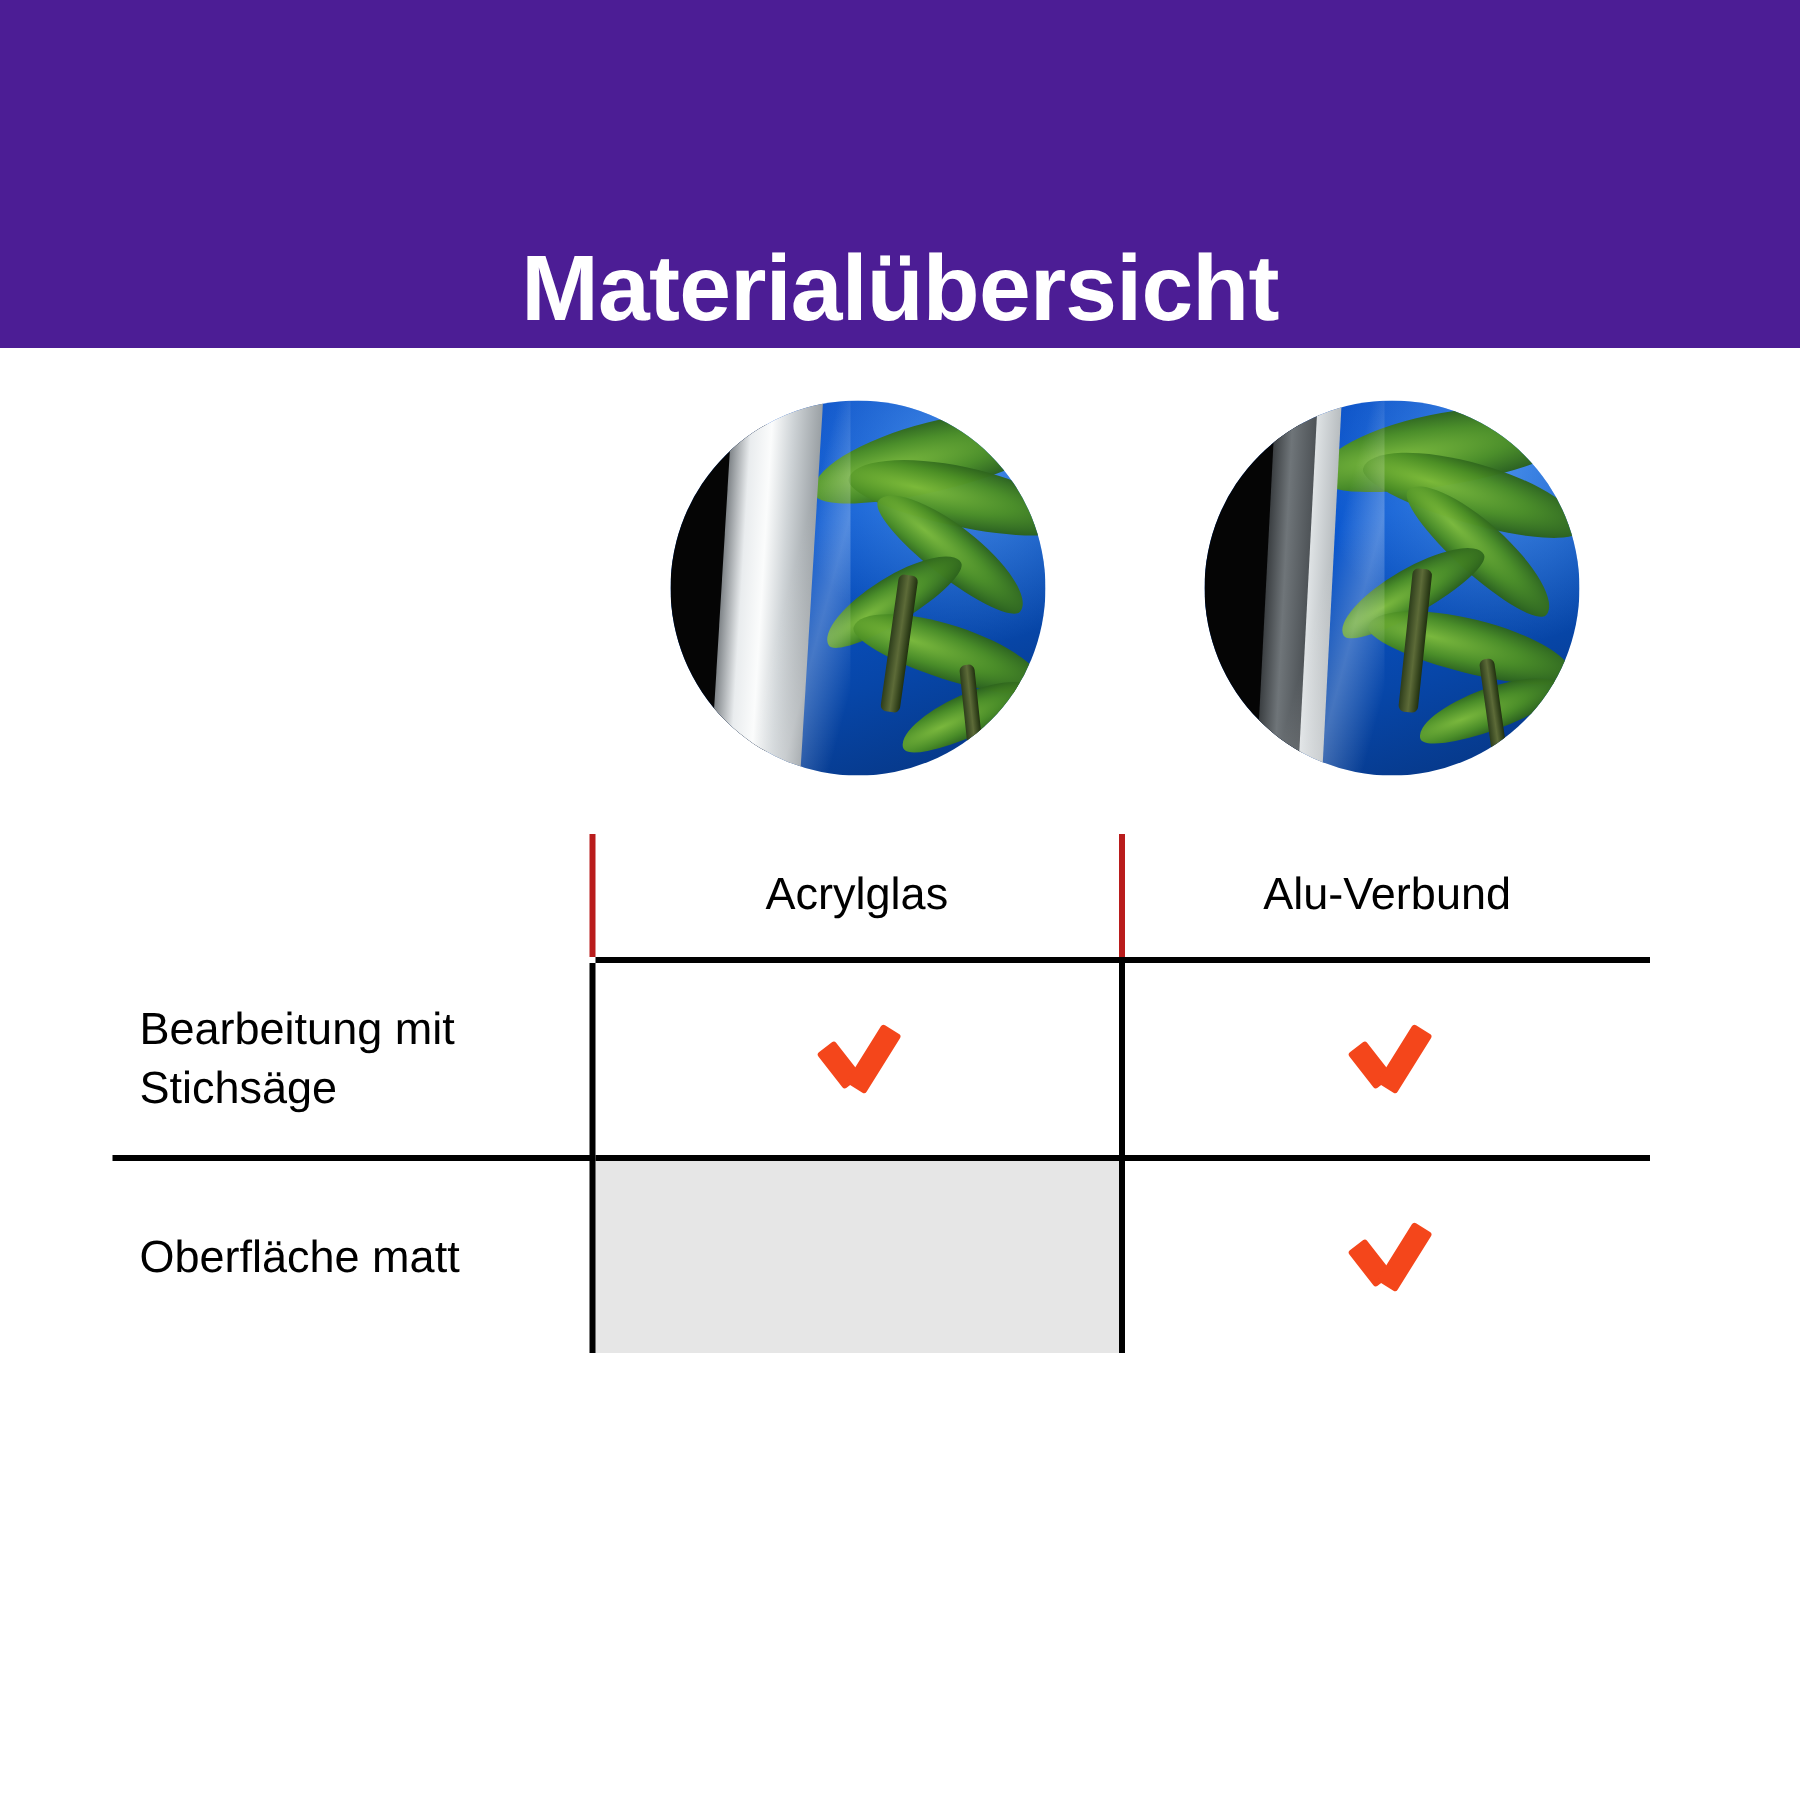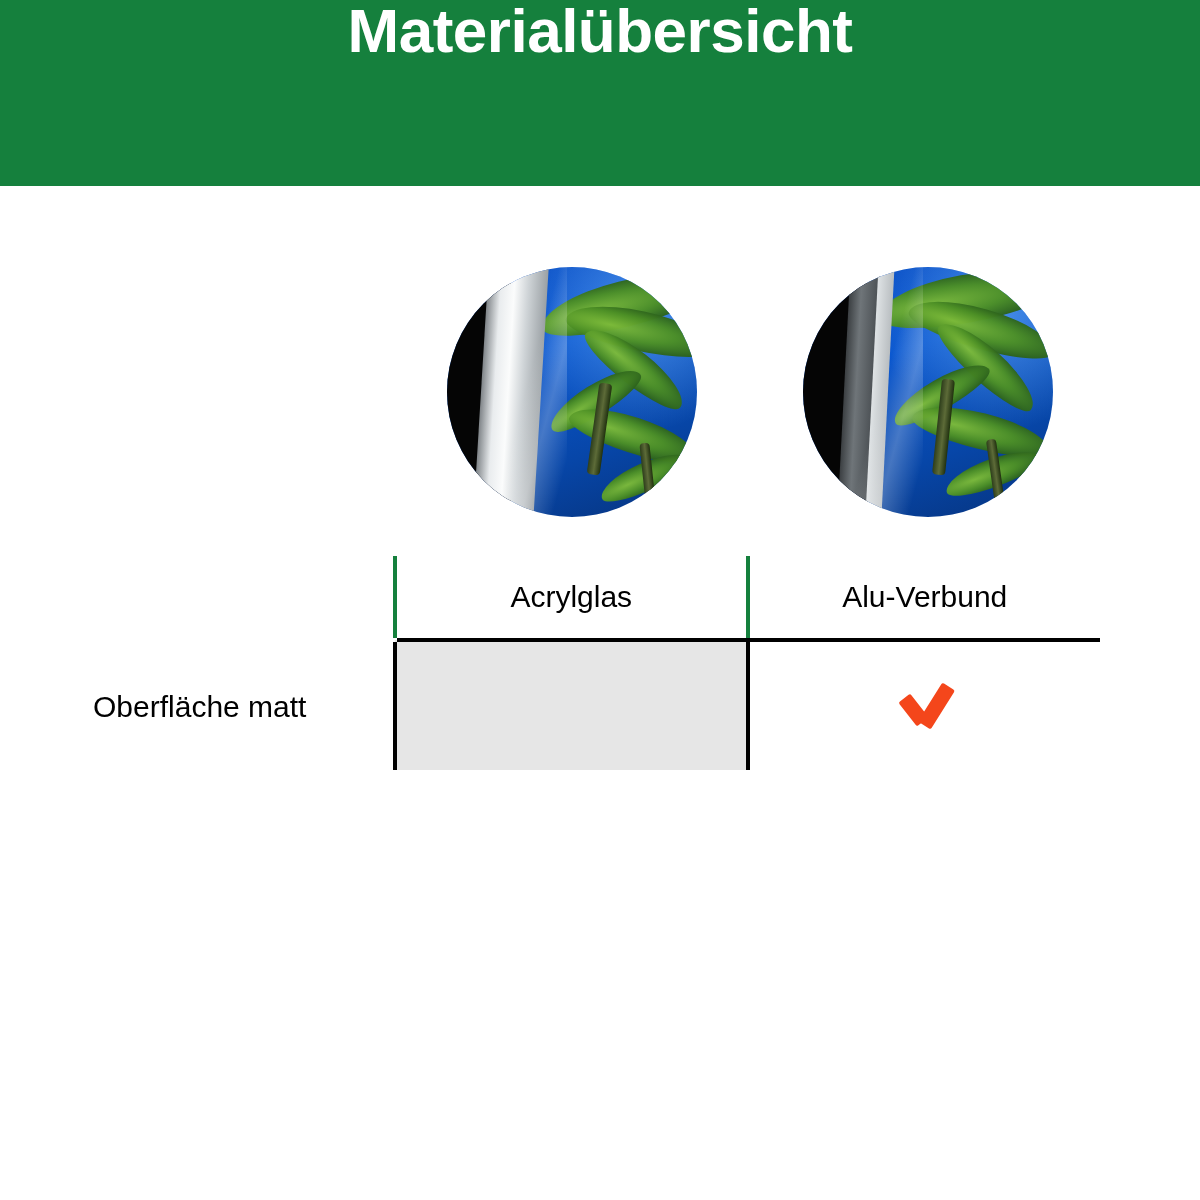--- a/index.html
+++ b/index.html
@@ -20,24 +20,24 @@
     height: 1200px;
     background: #ffffff;
   }
 
   
   .header {
     position: absolute;
     left: 0;
     top: 0;
     width: 1200px;
-    height: 186px;
-    background: #15803d;
+    height: 232px;
+    background: #4c1d95;
     display: flex;
-    align-items: flex-start;
+    align-items: flex-end;
     justify-content: center;
   }
   .header-title {
     color: #ffffff;
     font-size: 62px;
     font-weight: bold;
     letter-spacing: -0.5px;
     line-height: 1;
     margin: 0;
     padding-bottom: 8px;
@@ -143,21 +143,21 @@
     font-size: 30px;
     font-weight: normal;
     color: #000000;
     text-align: center;
     border-bottom: 4px solid #000000;
   }
   .head-row th.blank {
     border-bottom: 4px solid #000000;
   }
   .head-row th.col-head {
-    border-left: 4px solid #15803d;
+    border-left: 4px solid #b91c1c;
   }
   .head-row th.blank { border-bottom-color: transparent; }
 
   .body-row td {
     height: 128px;
     border-bottom: 4px solid #000000;
   }
   .body-row td.label {
     font-size: 30px;
     color: #000000;
@@ -255,20 +255,29 @@
     </colgroup>
     <thead>
       <tr class="head-row">
         <th class="blank"></th>
         <th class="col-head">Acrylglas</th>
         <th class="col-head">Alu-Verbund</th>
       </tr>
     </thead>
     <tbody>
       <tr class="body-row">
+        <td class="label">Bearbeitung mit Stichsäge</td>
+        <td class="cell">
+          <span class="check"></span>
+        </td>
+        <td class="cell">
+          <span class="check"></span>
+        </td>
+      </tr>
+      <tr class="body-row">
         <td class="label">Oberfläche matt</td>
         <td class="cell off">
           <span class="check hidden-check"></span>
         </td>
         <td class="cell">
           <span class="check"></span>
         </td>
       </tr>
     </tbody>
   </table>

